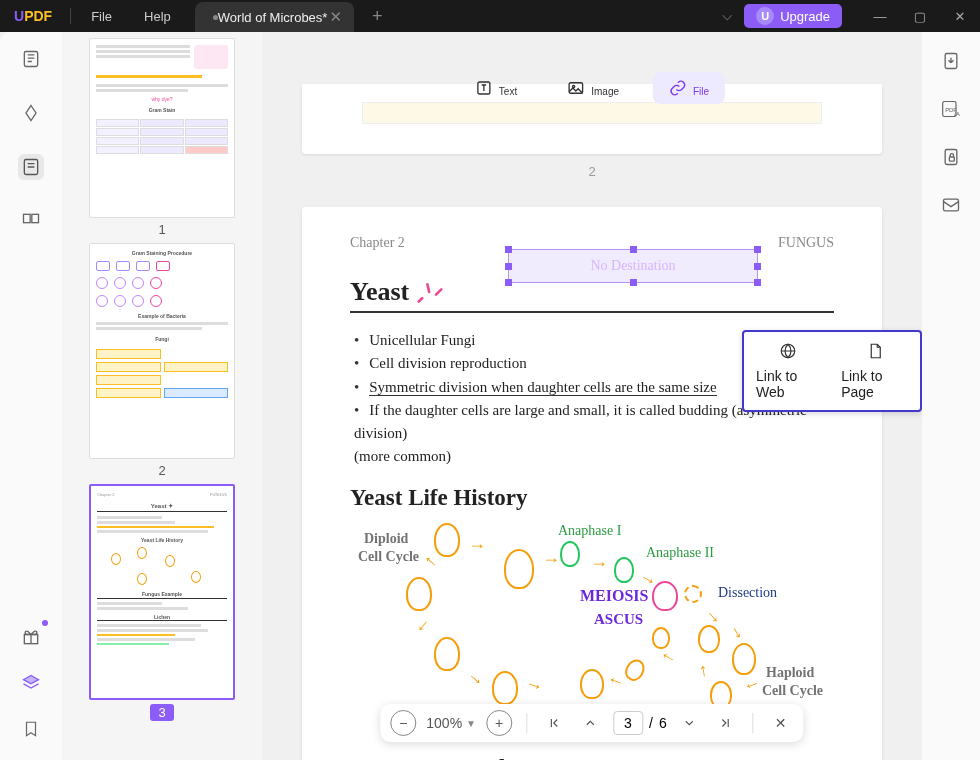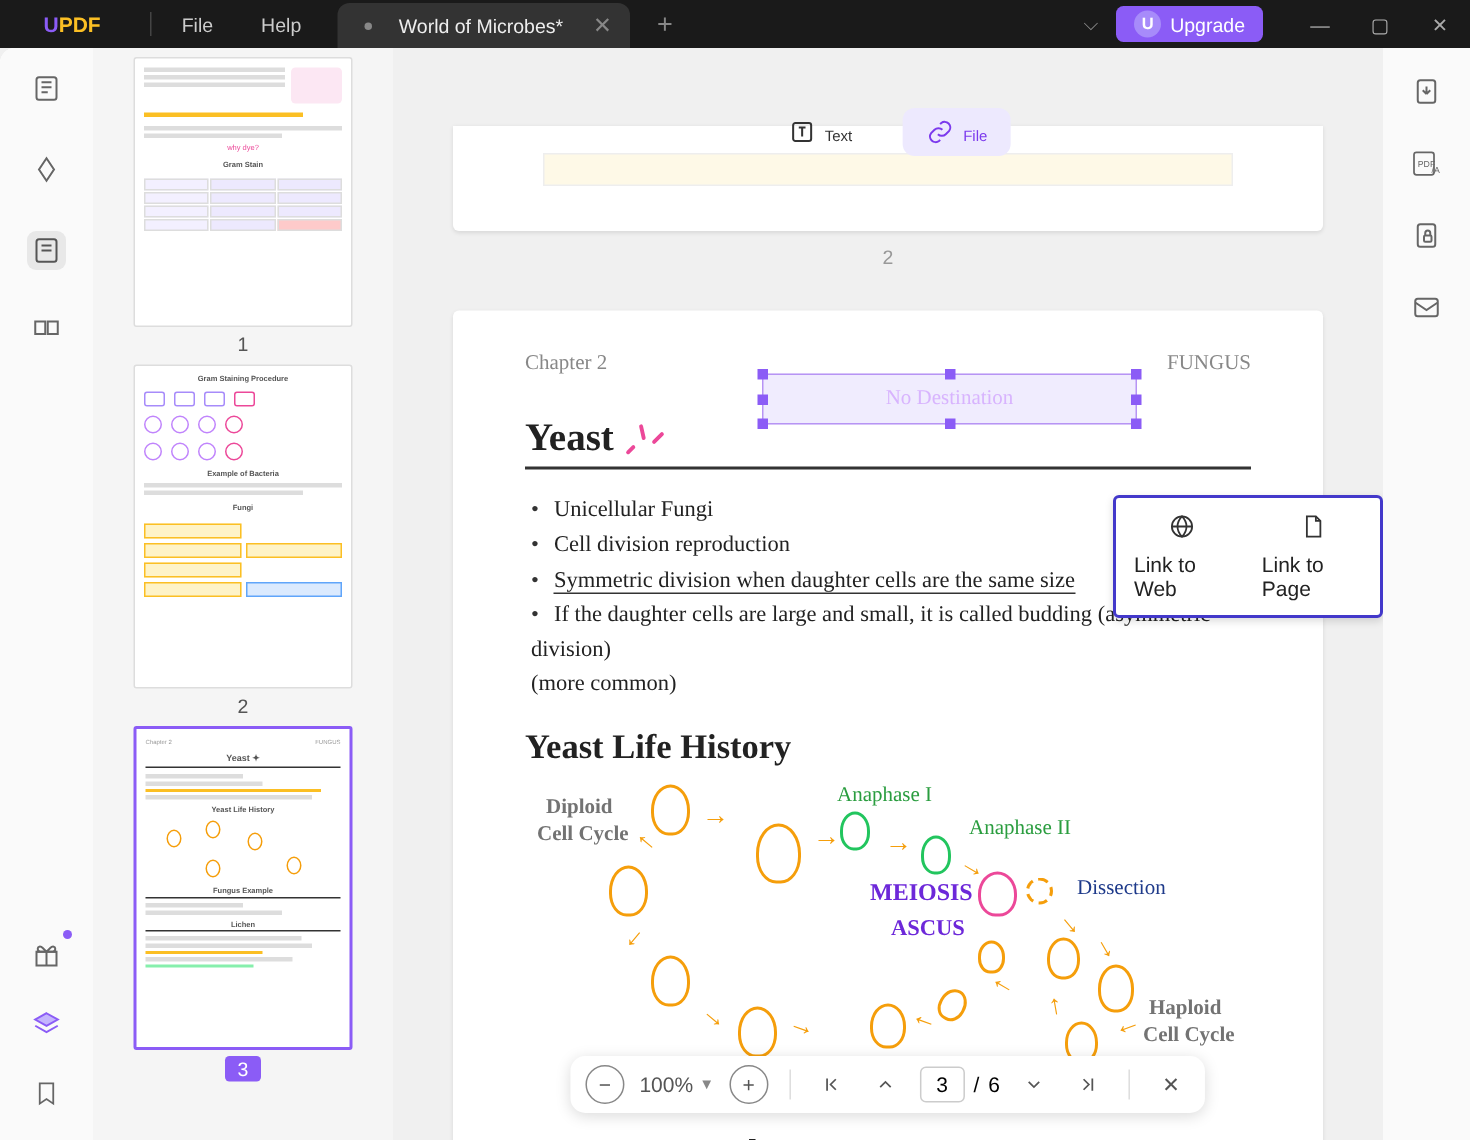--- a/index.html
+++ b/index.html
@@ -1,24 +1,24 @@
 <!DOCTYPE html>
 <html><head>
 <meta charset="utf-8">
 <style>
 * { margin: 0; padding: 0; box-sizing: border-box; }
 body { font-family: -apple-system, BlinkMacSystemFont, "Segoe UI", sans-serif; background: #f0f0f0; width: 980px; height: 760px; overflow: hidden; position: relative; }
 
 
 .titlebar { height: 32px; background: #1a1a1a; display: flex; align-items: center; color: #ccc; font-size: 13px; }
-.logo { padding: 0 29px; font-weight: bold; font-size: 14px; }
+.logo { padding: 0 14px; font-weight: bold; font-size: 14px; }
 .logo-u { color: #8b5cf6; }
 .logo-pdf { color: #fbbf24; }
 .menu-item { padding: 0 16px; cursor: pointer; }
-.tab { background: #333; border-radius: 8px 8px 0 0; padding: 4px 10px 4px 18px; display: flex; align-items: center; gap: 18px; margin-left: 8px; height: 30px; margin-top: 2px;}
+.tab { background: #333; border-radius: 8px 8px 0 0; padding: 4px 10px 4px 18px; display: flex; align-items: center; margin-left: 8px; height: 30px; margin-top: 2px;}
 .tab-dot { width: 5px; height: 5px; background: #888; border-radius: 50%; }
 .tab-title { color: #eee; }
 .tab-close { color: #888; font-size: 15px; cursor: pointer; padding: 0 2px;}
 .tab-add { color: #888; margin-left: 18px; font-size: 18px; cursor: pointer; }
 .titlebar-spacer { flex: 1; }
 .titlebar-chevron { color: #888; padding: 0 12px; }
 .upgrade-badge { display: flex; align-items: center; gap: 6px; background: #8b5cf6; color: #fff; padding: 3px 12px; border-radius: 5px; font-size: 13px; margin-right: 18px; }
 .upgrade-avatar { width: 18px; height: 18px; background: #a78bfa; border-radius: 50%; display: flex; align-items: center; justify-content: center; font-size: 11px; font-weight: bold; color: #fff; }
 .win-controls { display: flex; }
 .win-btn { width: 40px; height: 32px; display: flex; align-items: center; justify-content: center; color: #aaa; cursor: pointer; font-size: 13px; }
@@ -302,20 +302,28 @@
   <div class="doc-area">
 
     <div class="toolbar">
       <div class="tool-btn">
         <svg class="tool-icon" viewBox="0 0 24 24" fill="none" stroke="#333" stroke-width="1.8">
             <rect x="4" y="4" width="16" height="16" rx="2"></rect>
             <path d="M9 8h6M12 8v8"></path>
           </svg>
         <span>Text</span>
       </div>
+      <div class="tool-btn">
+        <svg class="tool-icon" viewBox="0 0 24 24" fill="none" stroke="#333" stroke-width="1.8">
+            <rect x="3" y="5" width="18" height="14" rx="2"></rect>
+            <circle cx="9" cy="10" r="1.5"></circle>
+            <path d="M3 17l5-5 4 4 3-3 6 6"></path>
+          </svg>
+        <span>Image</span>
+      </div>
       <div class="tool-btn active">
         <svg class="tool-icon" viewBox="0 0 24 24" fill="none" stroke="#7c3aed" stroke-width="1.8">
             <path d="M10 14a5 5 0 0 0 7 0l3-3a5 5 0 0 0-7-7l-1 1"></path>
             <path d="M14 10a5 5 0 0 0-7 0l-3 3a5 5 0 0 0 7 7l1-1"></path>
           </svg>
         <span>File</span>
       </div>
     </div>
 
     <div class="doc-scroll">

